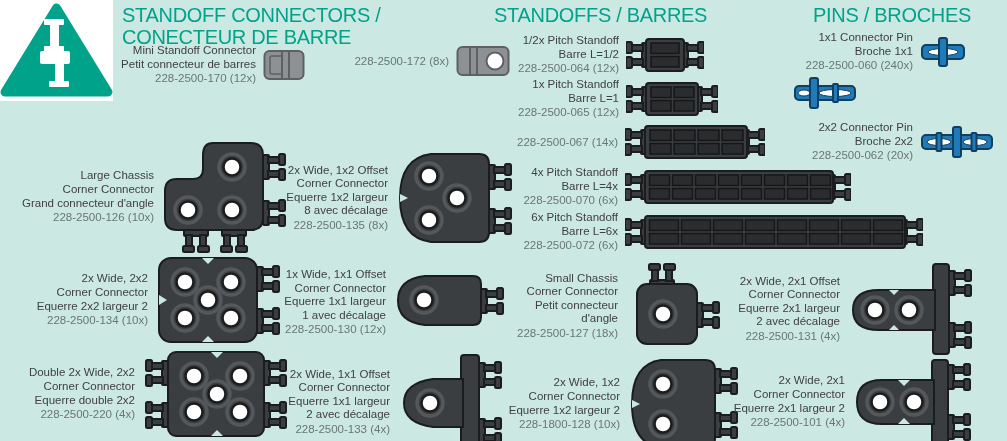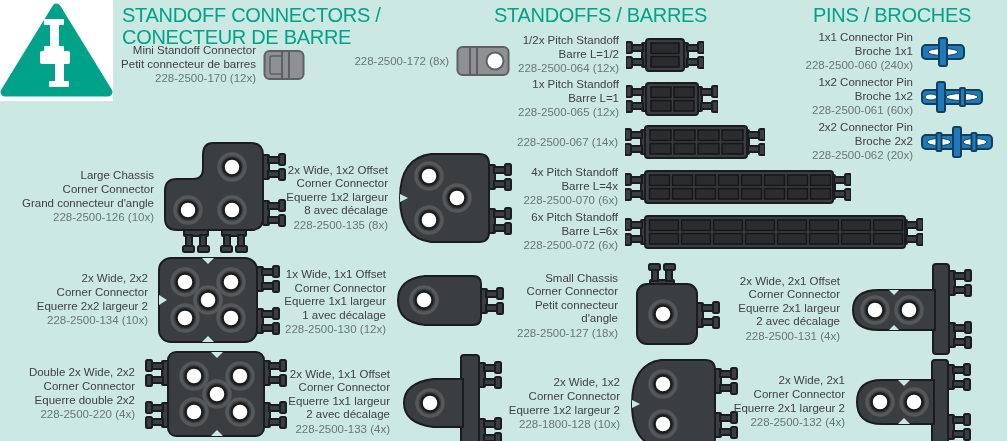--- a/index.html
+++ b/index.html
@@ -350,25 +350,20 @@
       <div class="pn">228-2500-060 (240x)</div>
     </div>
     <svg class="img" width="46" height="32" viewBox="0 0 46 32">
       <rect x="2" y="9" width="42" height="14" rx="4" class="pb"></rect>
       <ellipse cx="23" cy="16" rx="15" ry="3.5" class="lens"></ellipse>
       <rect x="19" y="2" width="8" height="28" rx="2" class="pb"></rect>
     </svg>
   </div>
 
   <div class="item" style="left:793px;top:76px">
-    <div class="lbl" style="width:120px">
-      <div class="nm">1x2 Connector Pin
-Broche 1x2</div>
-      <div class="pn">228-2500-061 (60x)</div>
-    </div>
     <svg class="img" width="64" height="34" viewBox="0 0 64 34">
       <rect x="2" y="10" width="60" height="14" rx="4" class="pb"></rect>
       <ellipse cx="11" cy="17" rx="6" ry="3" class="lens"></ellipse>
       <ellipse cx="42" cy="17" rx="16" ry="3.5" class="lens"></ellipse>
       <rect x="40" y="8" width="5" height="18" rx="1" class="pb"></rect>
       <rect x="17" y="2" width="8" height="30" rx="2" class="pb"></rect>
     </svg>
   </div>
 
   <div class="item" style="left:793px;top:121px">
@@ -405,21 +400,21 @@
       <use href="#prg" class="pd" transform="translate(102,8)"></use>
       <use href="#prg" class="pd" transform="translate(102,60)"></use>
     </svg>
   </div>
 
   <div class="item" style="left:725px;top:356px">
     <div class="lbl" style="width:120px">
       <div class="nm">2x Wide, 2x1
 Corner Connector
 Equerre 2x1 largeur 2</div>
-      <div class="pn">228-2500-132 (4x)</div>
+      <div class="pn">228-2500-101 (4x)</div>
     </div>
     <svg class="img" width="124" height="92" viewBox="0 0 124 92">
       <rect x="80" y="4" width="16" height="84" rx="3" class="pd"></rect>
       <path class="pd" d="M30,24 H82 V68 H30 Q5,68 5,46 Q5,24 30,24 Z"></path>
       <path class="nt" d="M46,24 l6,6 6,-6 z"></path>
       <path class="nt" d="M46,68 l6,-6 6,6 z"></path>
       <use href="#hol" transform="translate(28,46)"></use>
       <use href="#hol" transform="translate(62,46)"></use>
       <use href="#prg" class="pd" transform="translate(96,6)"></use>
       <use href="#prg" class="pd" transform="translate(96,56)"></use>

